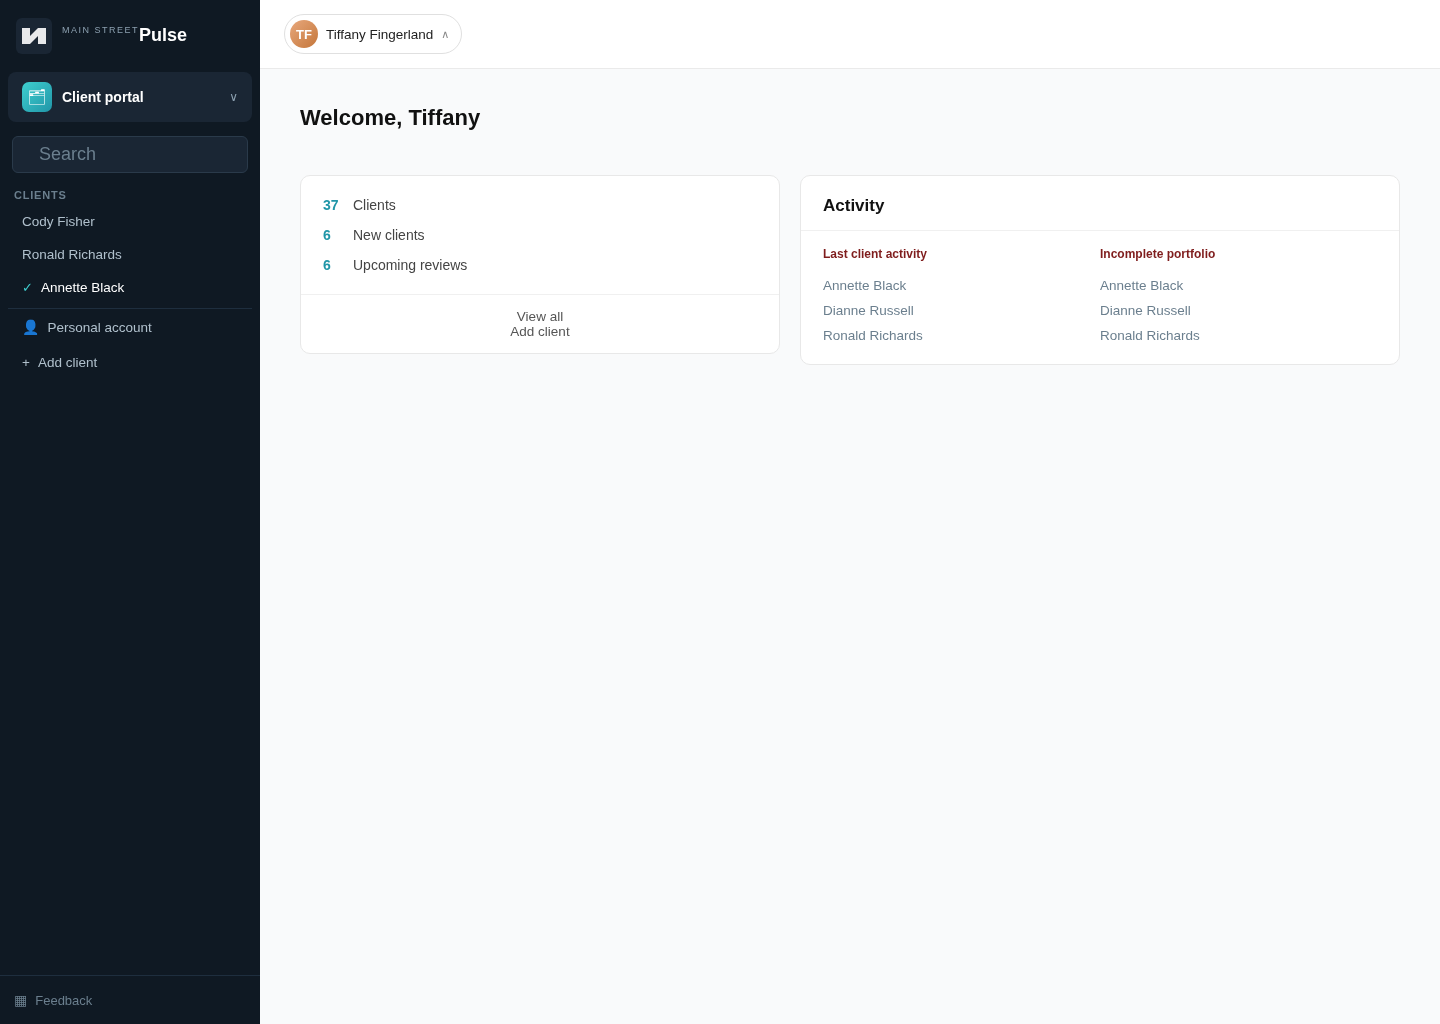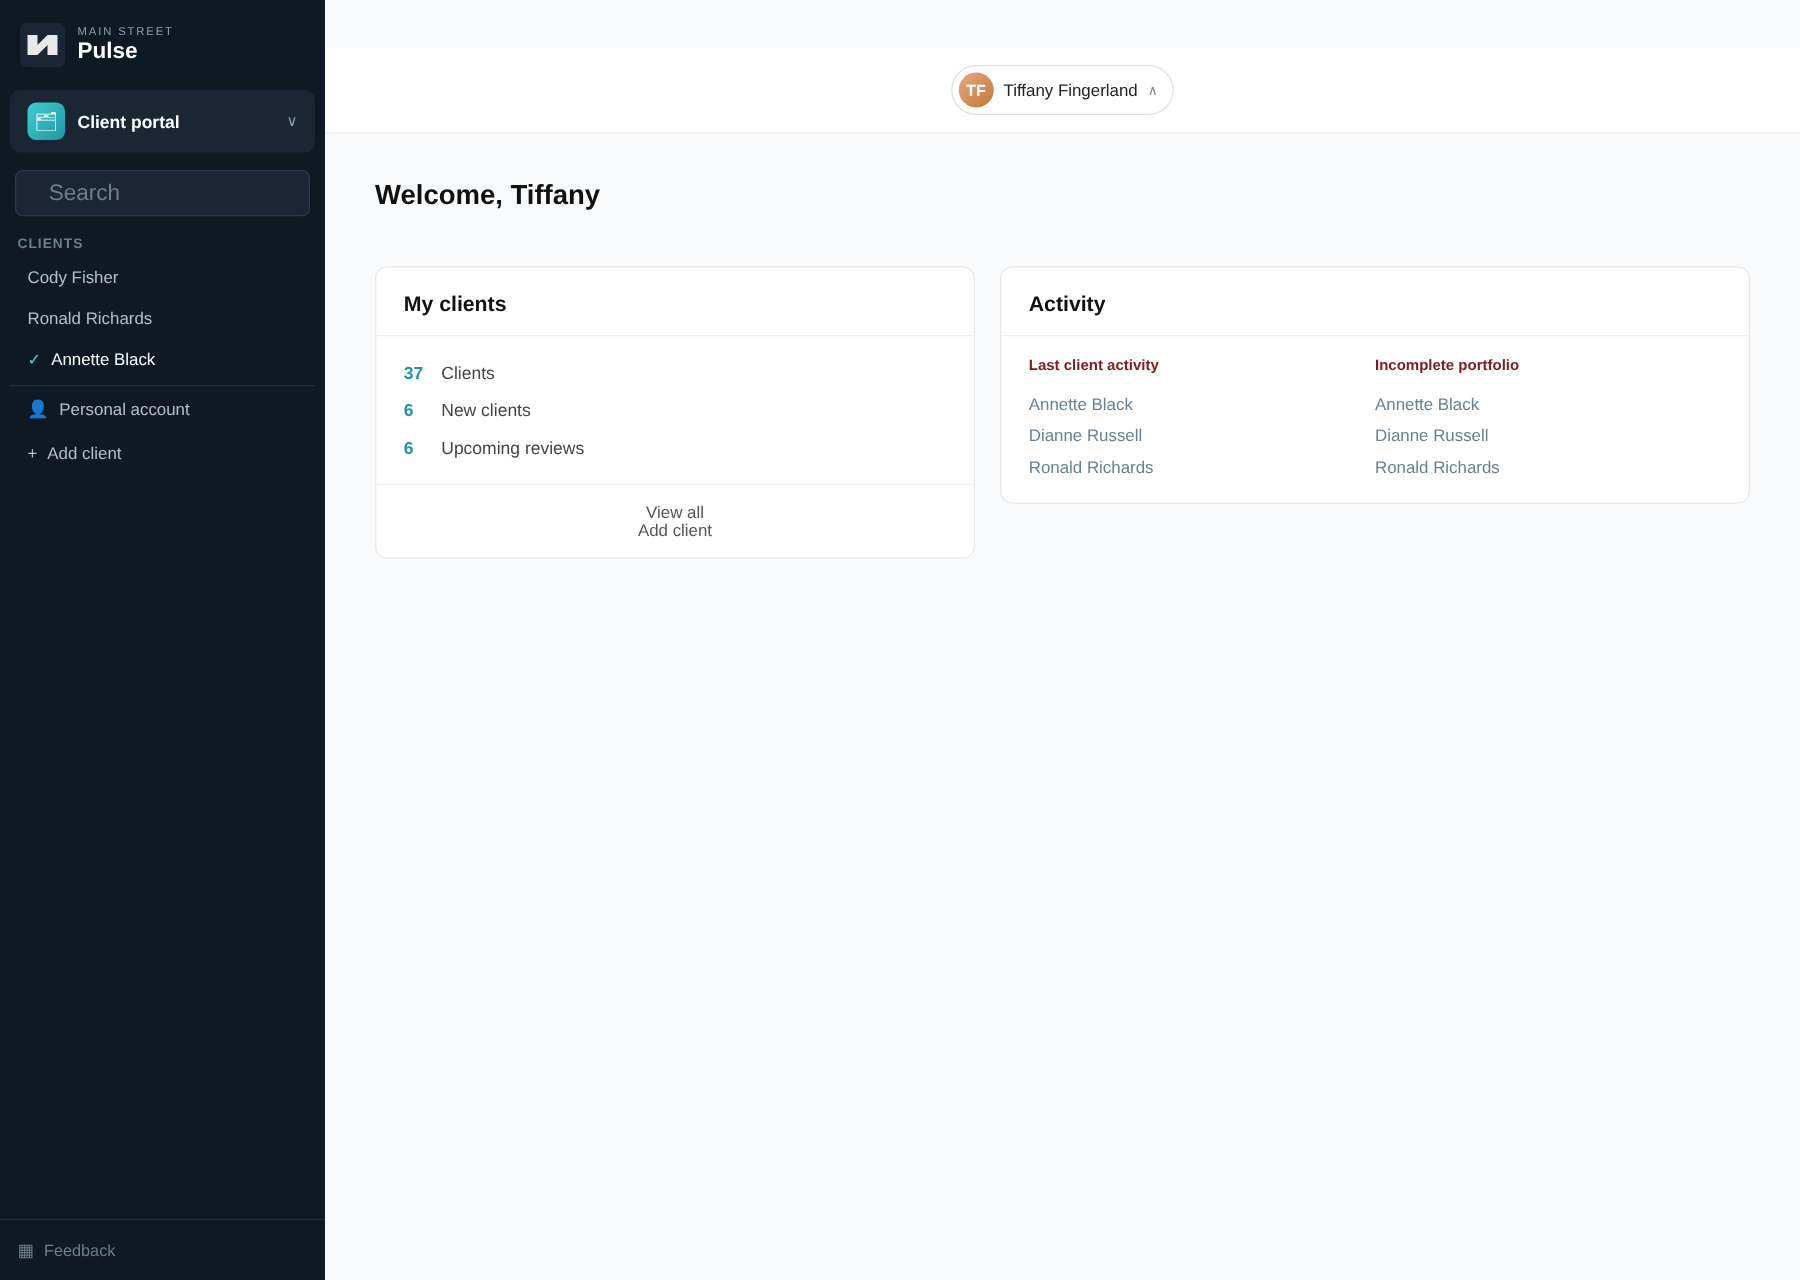--- a/index.html
+++ b/index.html
@@ -23,21 +23,20 @@
       padding: 18px 16px;
     }
 
     .logo-icon {
       width: 36px;
       height: 36px;
     }
 
     .logo-text {
       display: flex;
-      flex-direction: column;
       line-height: 1.1;
     }
 
     .logo-text .main-street {
       font-size: 9px;
       letter-spacing: 1.5px;
       text-transform: uppercase;
       color: #8ca0b0;
     }
 
@@ -170,26 +169,25 @@
     .main {
       flex: 1;
       display: flex;
       flex-direction: column;
       background: #f9fafb;
       overflow-y: auto;
     }
 
     .topbar {
       display: flex;
-      justify-content: center;
+      justify-content: flex-start;
       align-items: center;
       padding: 14px 24px;
       background: #fff;
       border-bottom: 1px solid #eaeaea;
-      margin-top: 38px;
     }
 
     .user-pill {
       display: flex;
       align-items: center;
       gap: 8px;
       padding: 5px 12px 5px 5px;
       border: 1px solid #e0e0e0;
       border-radius: 20px;
       cursor: pointer;
@@ -400,23 +398,20 @@
       <span class="user-chevron">∧</span>
     </div>
   </header>
 
   <div class="content">
     <h1 class="welcome-heading">Welcome, Tiffany</h1>
 
     <div class="cards-row">
 
       <div class="card my-clients-card">
-        <div class="card-header">
-          <span class="card-title">My clients</span>
-        </div>
         <div class="stats-list">
           <div class="stat-row">
             <span class="stat-number">37</span>
             <span class="stat-label">Clients</span>
           </div>
           <div class="stat-row">
             <span class="stat-number">6</span>
             <span class="stat-label">New clients</span>
           </div>
           <div class="stat-row">

